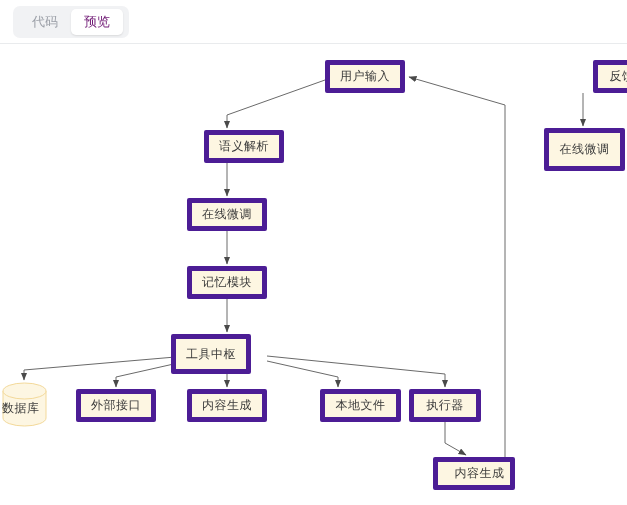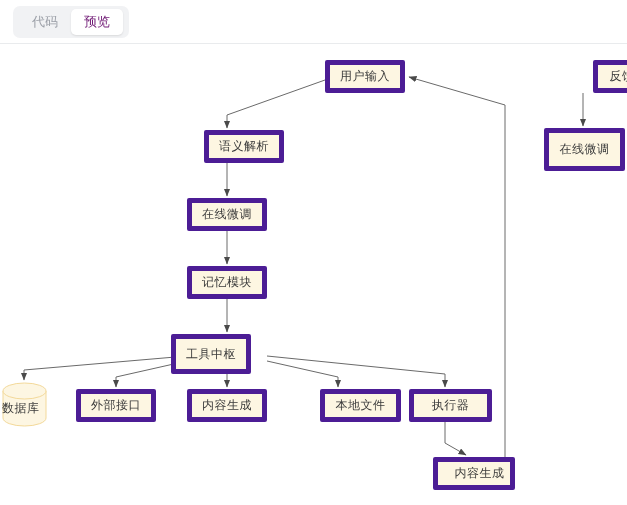--- a/index.html
+++ b/index.html
@@ -158,21 +158,21 @@
       </svg>
       <span class="db-label">数据库</span>
     </div>
 
     <div class="node" style="left:76px; top:344px; width:80px; height:33px;text-align:center;">外部接口</div>
 
     <div class="node" style="left:187px; top:344px; width:80px; height:33px;">内容生成</div>
 
     <div class="node" style="left:298px; top:344px; width:81px; height:33px;margin-left:22px;">本地文件</div>
 
-    <div class="node" style="left:409px; top:344px; width:83px; height:33px;">执行器</div>
+    <div class="node" style="left:409px; top:344px; width:72px; height:33px;">执行器</div>
 
     <div class="node" style="left:433px; top:412px; width:82px; height:33px;padding-left:11px;">内容生成</div>
 
     <div class="node" style="left:554px; top:15px; width:58px; height:33px;margin-left:39px;">反馈</div>
 
     <div class="node" style="left:544px; top:83px; width:81px; height:43px;">在线微调</div>
 
   </div>
 </div>
 

